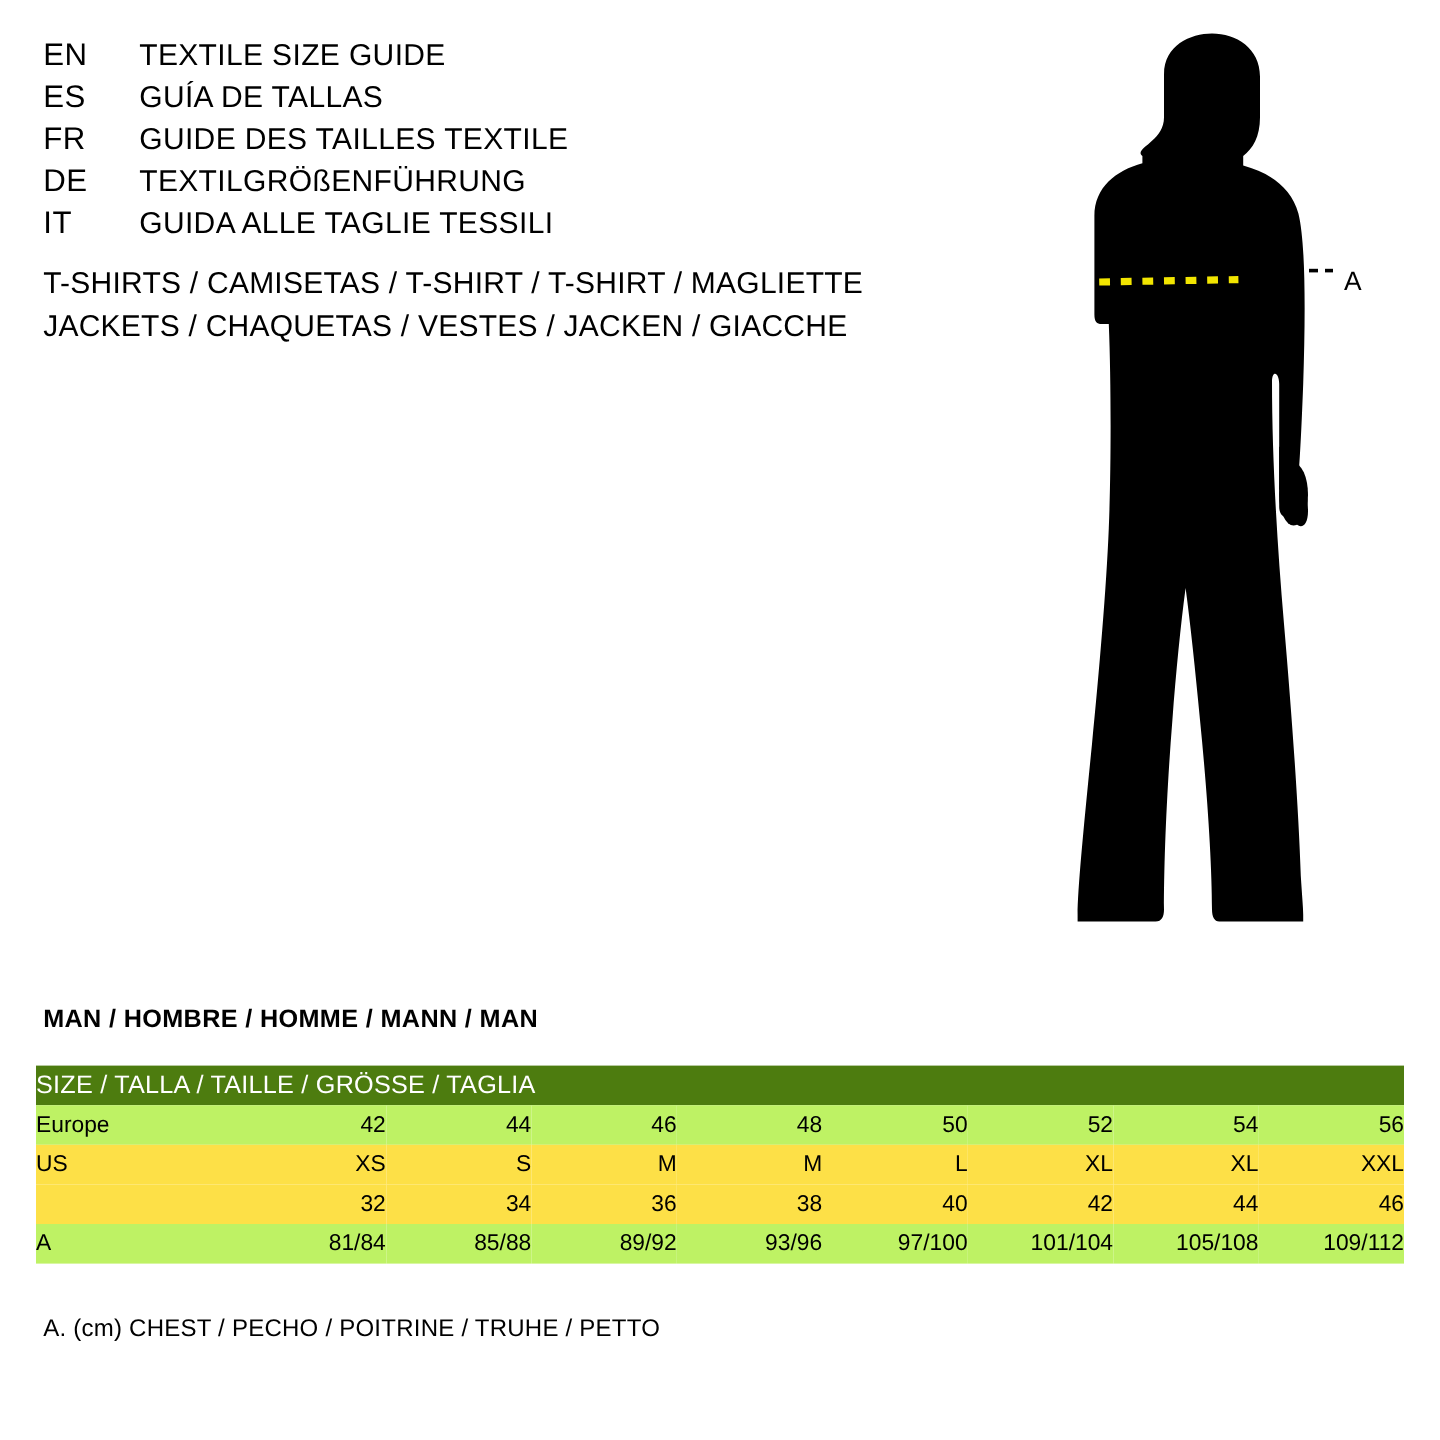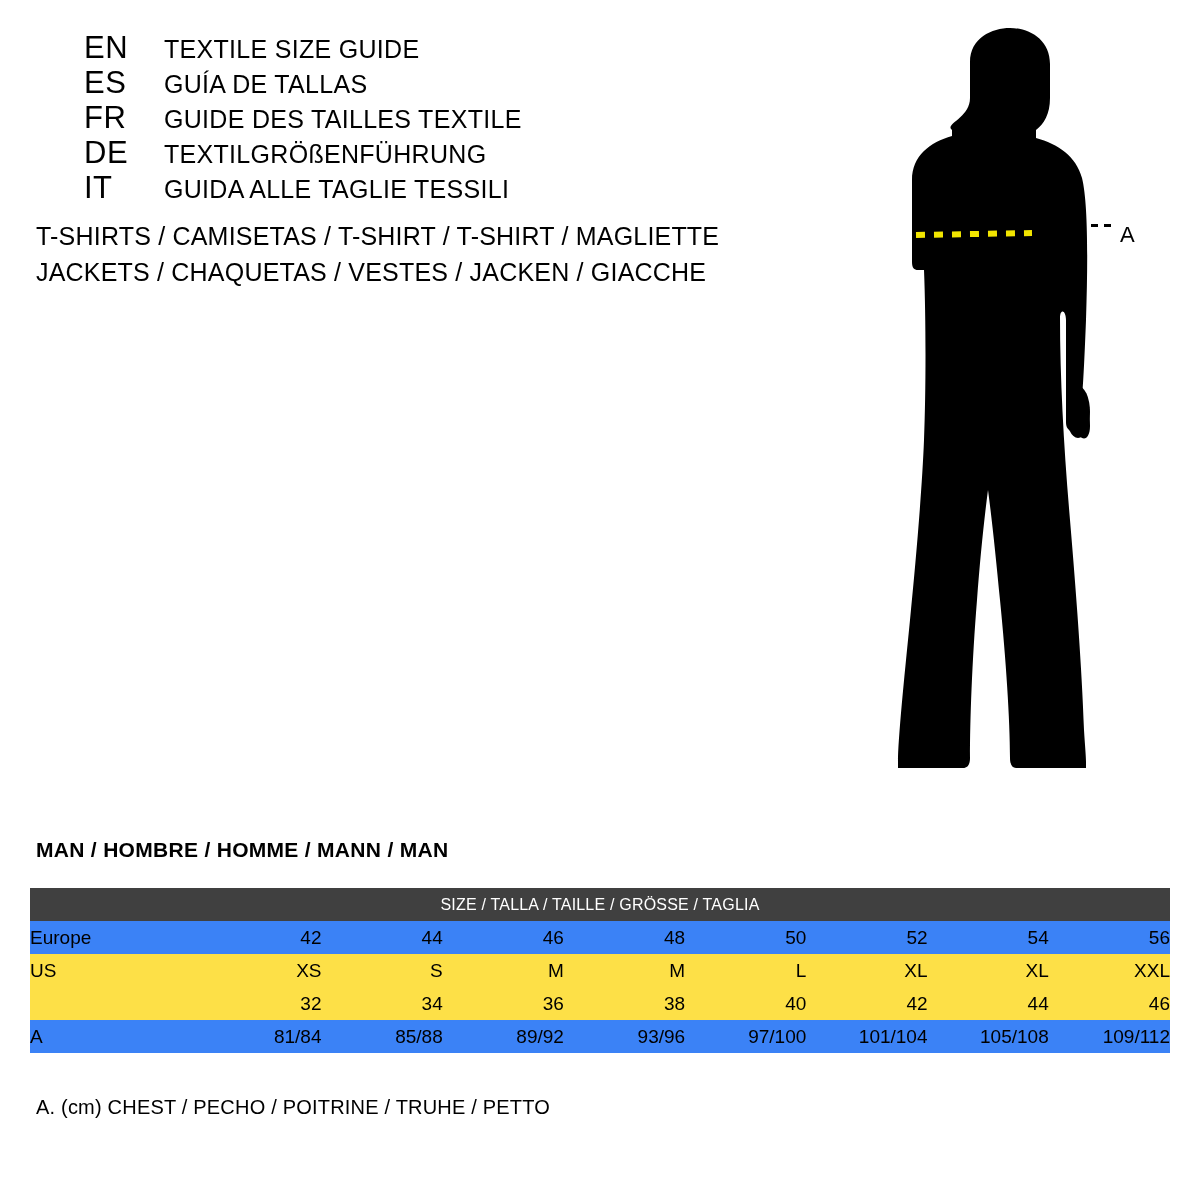--- a/index.html
+++ b/index.html
@@ -23,23 +23,22 @@
     top: 30px;
     width: 740px;
   }
   .lang-row {
     display: flex;
     align-items: baseline;
     height: 35px;
   }
   .lang-code {
     width: 80px;
-    font-size: 31px;
+    font-size: 26px;
     letter-spacing: 0.5px;
-    margin-left: 48px;
   }
   .lang-text {
     font-size: 25px;
     letter-spacing: 0.3px;
   }
 
   .garment-lines {
     position: absolute;
     left: 36px;
     top: 218px;
@@ -94,28 +93,27 @@
     width: 1140px;
     border-collapse: collapse;
     font-size: 19px;
   }
   table.size-table td {
     height: 33px;
     padding: 0;
     vertical-align: middle;
   }
   .hdr-row td {
-    background: #404040;
+    background: #4d7c0f;
     color: #ffffff;
-    font-size: 16px;
+    font-size: 21px;
     padding-left: 12px;
     letter-spacing: 0.2px;
-    text-align: center;
-  }
-  .row-light td { background: #3b82f6; }
+  }
+  .row-light td { background: #bef264; }
   .row-dark td  { background: #fde047; }
   .label-cell {
     padding-left: 12px;
     text-align: left;
     width: 170px;
   }
   .val-cell {
     text-align: right;
     width: 121px;
   }

